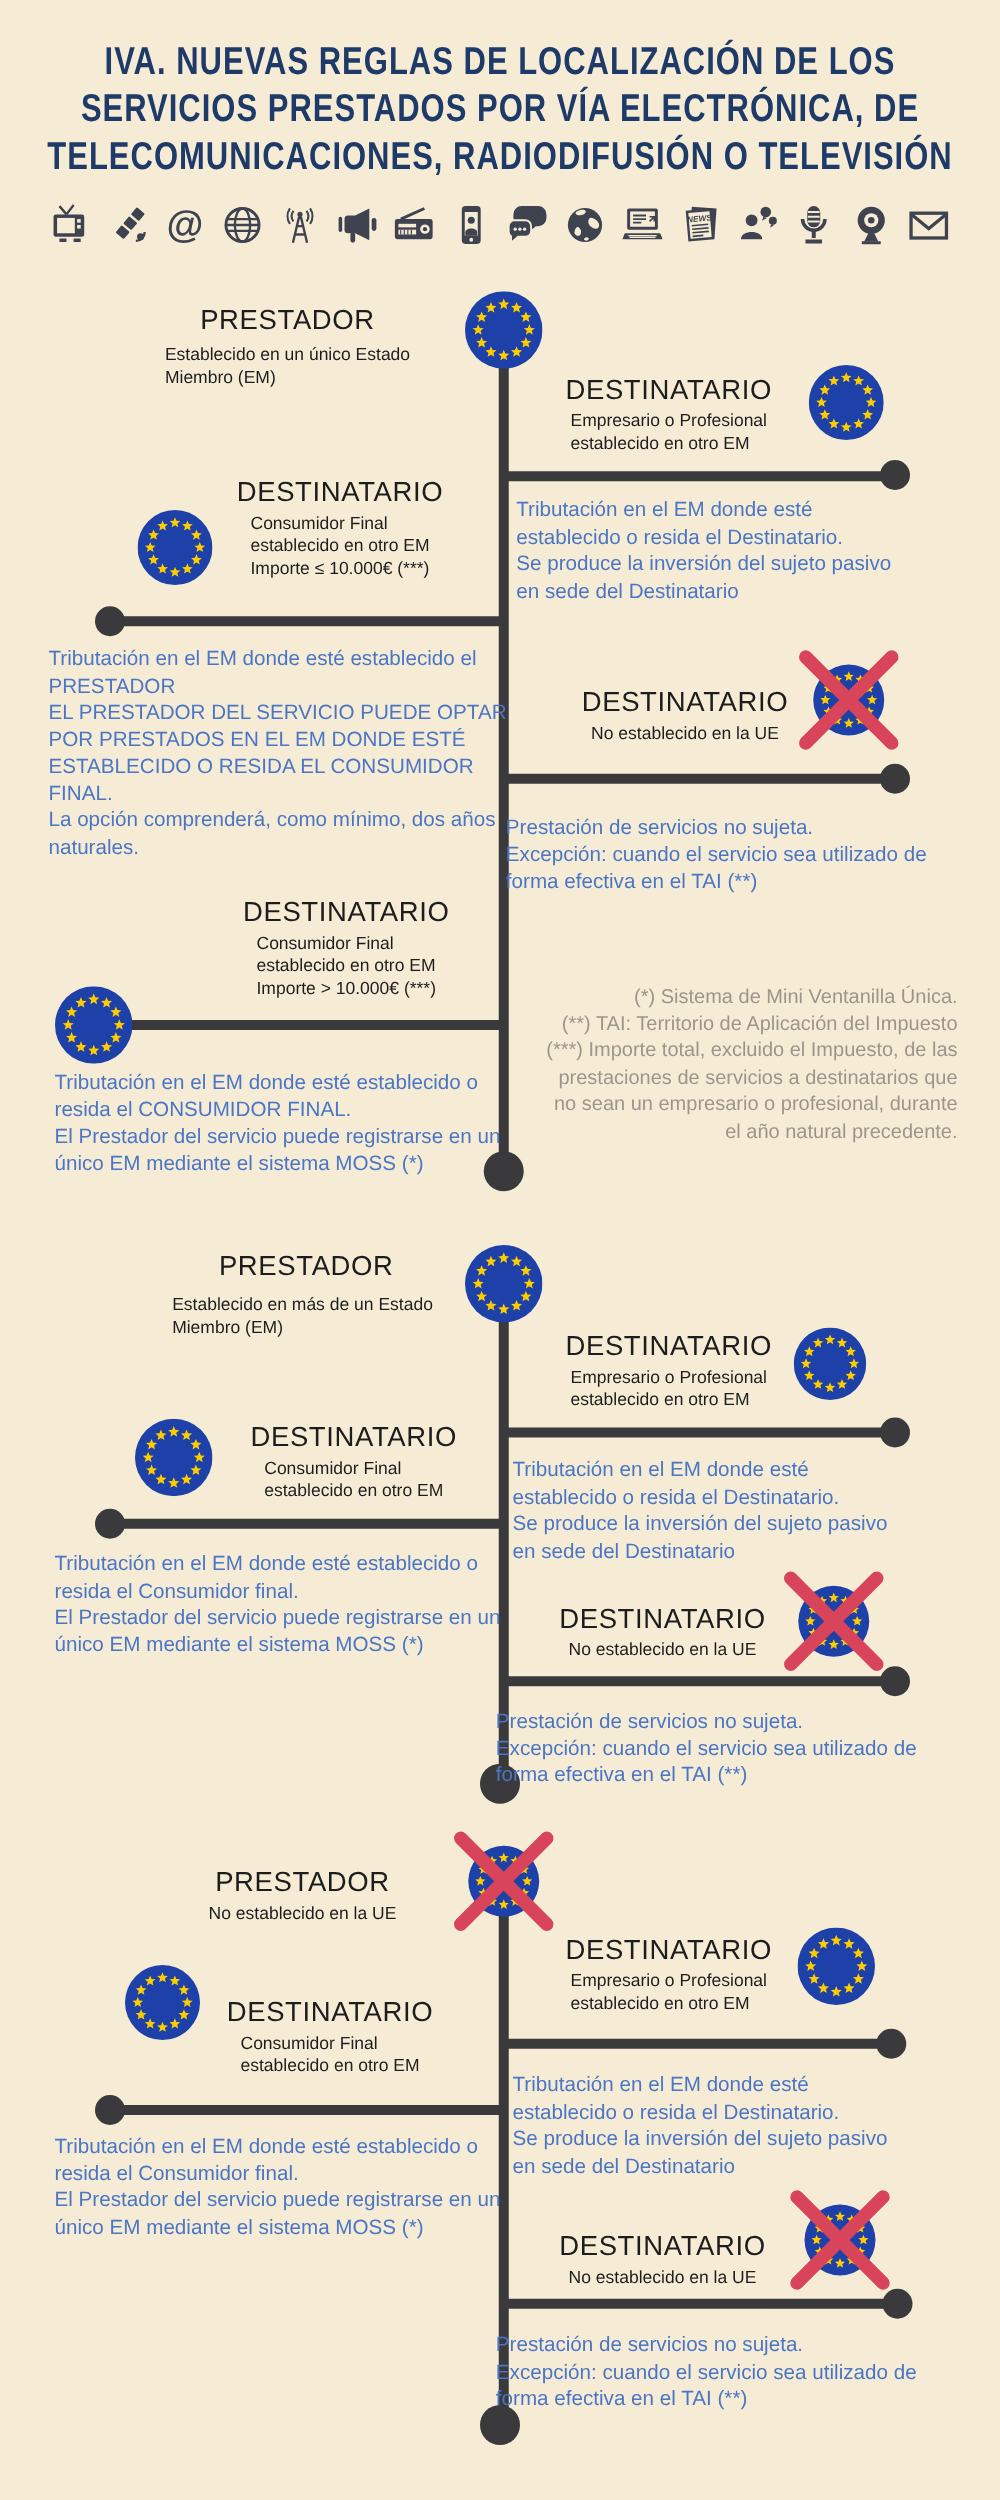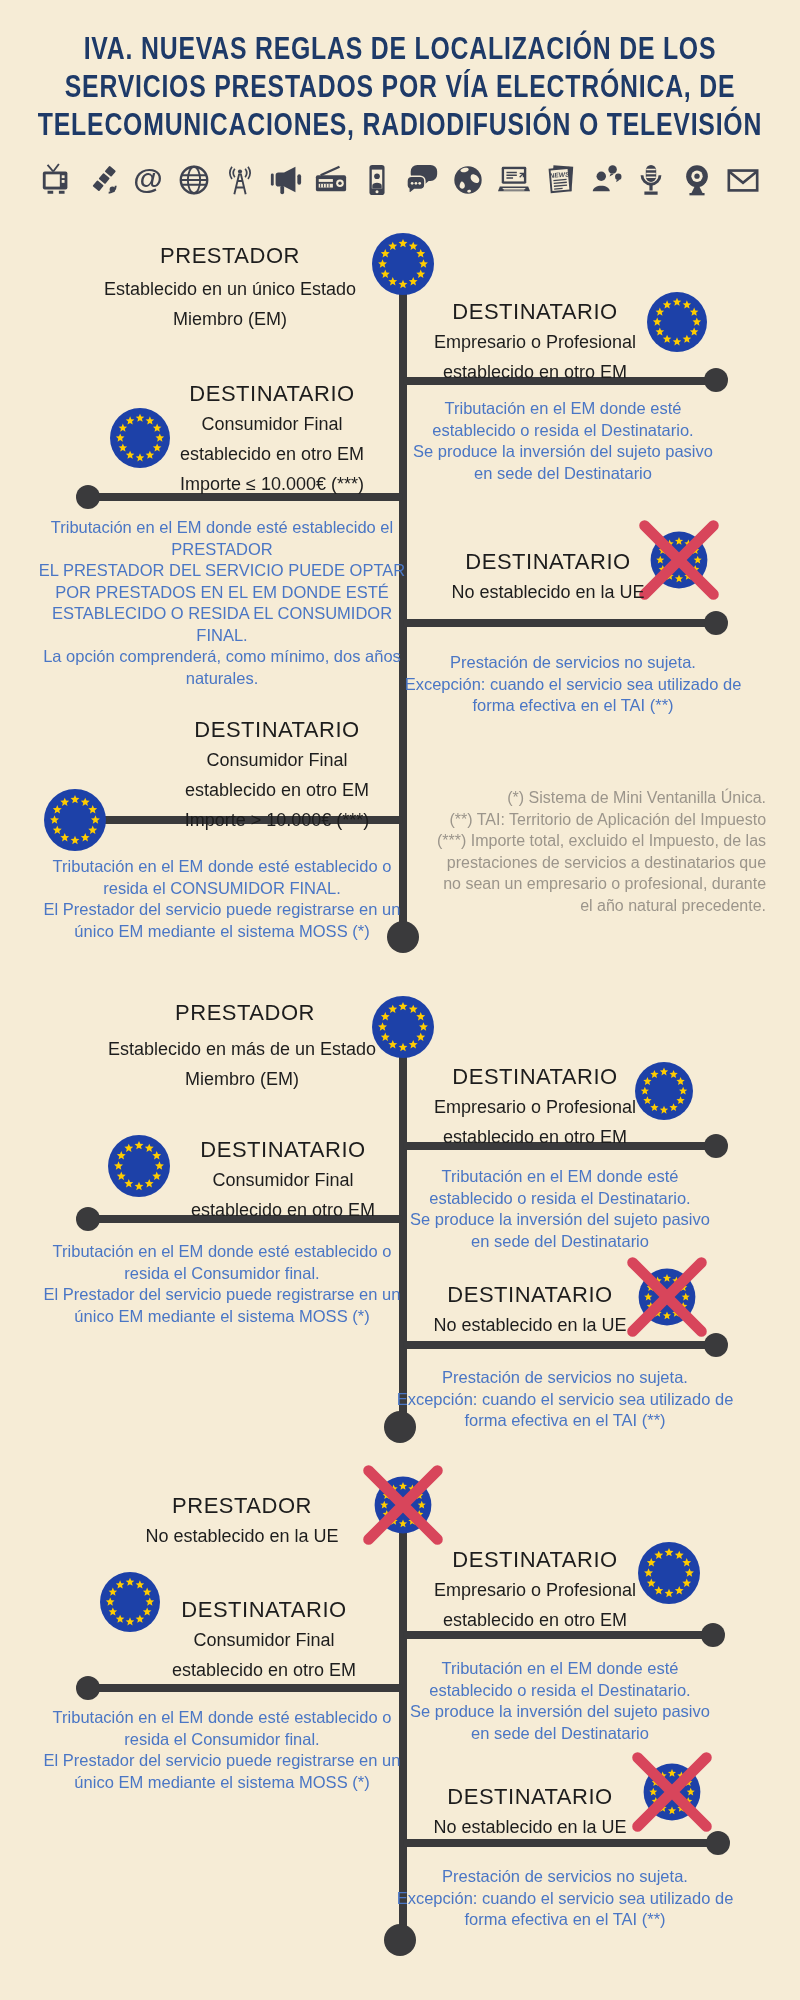--- a/index.html
+++ b/index.html
@@ -12,23 +12,23 @@
     font-family:"Liberation Sans",sans-serif;overflow:hidden}
   .hdr{position:absolute;left:400px;top:30px;width:max-content;
     transform:translateX(-50%) scaleX(.8);transform-origin:center top;
     white-space:pre;text-align:center;font-size:31px;font-weight:bold;
     line-height:38px;letter-spacing:1px;color:var(--navy);z-index:3}
   .iconrow{position:absolute;left:40px;top:160px;width:720px;height:40px;
     display:flex;justify-content:space-between;align-items:center;color:var(--icon);z-index:3}
   .icon{width:34px;height:36px;display:inline-block}
   .icon svg{width:100%;height:100%}
   .ctr{position:absolute;transform:translateX(-50%);white-space:pre;
-    text-align:center;width:max-content;z-index:3}
+    width:max-content;z-index:3}
   .ntitle{font-size:22px;color:var(--ink);letter-spacing:.5px}
-  .nsub{font-size:18px;line-height:30px;color:var(--ink)}
+  .nsub{font-size:14px;line-height:18px;color:var(--ink)}
   .note{font-size:16.5px;line-height:21.5px;color:var(--blue)}
   .fnote{position:absolute;white-space:pre;text-align:right;font-size:16px;
     line-height:21.5px;color:var(--gray);z-index:3}
   .hline,.vline{position:absolute;background:var(--line);border-radius:4px;z-index:1}
   .hline{height:8px}
   .vline{width:8px}
   .dot{position:absolute;background:var(--line);border-radius:50%;z-index:2}
   .dot.s{width:24px;height:24px}
   .dot.l{width:32px;height:32px}
   .flag{position:absolute;z-index:2;line-height:0}

